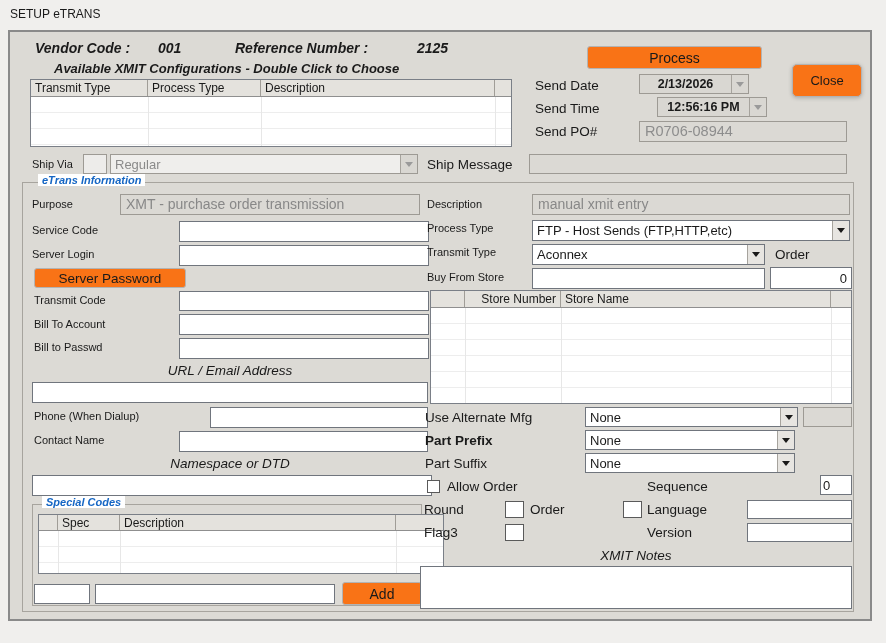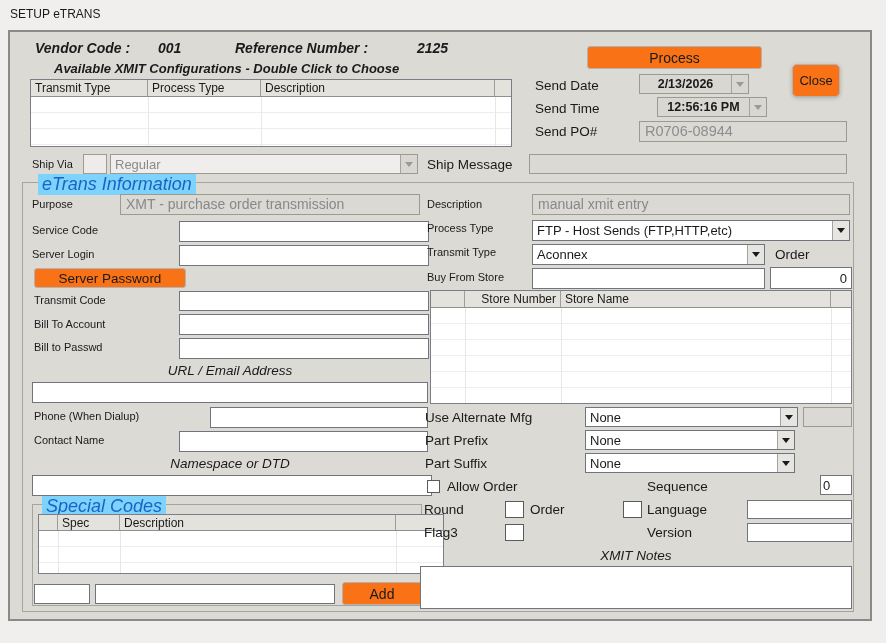--- a/index.html
+++ b/index.html
@@ -58,22 +58,22 @@
   .grid { border:1px solid #7a7f87; background:#fff; }
   .ghead { display:flex; background:#e4e2dd; border-bottom:1px solid #8f8f8f; font-size:12px; }
   .ghead .hc { border-right:1px solid #a09d97; padding:1px 4px; white-space:nowrap; overflow:hidden; }
   .ghead .hc:last-child { border-right:none; }
   .gbody { position:relative; }
   .rowlines { background:repeating-linear-gradient(to bottom, #ffffff 0px, #ffffff 15px, #ededed 15px, #ededed 16px); }
   .vline { position:absolute; top:0; bottom:0; width:1px; background:#e7e7e7; }
 
   .groupbox { border:1px solid #a7a49e; }
   .legend {
-    font-size:18px; font-weight:normal; font-style:italic; color:#1566c4;
-    background:#7dd3fc; padding:0 4px; white-space:nowrap;
+    font-size:11px; font-weight:bold; font-style:italic; color:#1566c4;
+    background:#ffffff; padding:0 4px; white-space:nowrap;
   }
   .chk { width:13px; height:13px; background:#fff; border:1px solid #5a5a5a; }
   .smallbox { width:19px; height:17px; background:#fff; border:1px solid #5a5a5a; font-family:inherit; font-size:12px; padding:0 2px; outline:none; }
   textarea.notes { resize:none; background:#fff; border:1px solid #70757d; font-family:inherit; font-size:13px; padding:2px 4px; outline:none; }
 </style>
 </head>
 <body>
 
 <div class="abs window-title">SETUP eTRANS</div>
 
@@ -93,21 +93,21 @@
       <div class="hc" style="flex:1;"></div>
     </div>
     <div class="gbody rowlines" style="height:49px;">
       <div class="vline" style="left:117px;"></div>
       <div class="vline" style="left:230px;"></div>
       <div class="vline" style="left:464px;"></div>
     </div>
   </div>
 
   <div class="abs btn" style="left:577px; top:14px; width:175px; height:23px;">Process</div>
-  <div class="abs btn btn-close" style="left:782px; top:32px; width:48px; height:33px;">Close</div>
+  <div class="abs btn btn-close" style="left:782px; top:32px; width:70px; height:33px;">Close</div>
 
   <div class="abs label label-lg" style="left:525px; top:46px;">Send Date</div>
   <div class="abs combo gray boldval" style="left:629px; top:42px; width:110px; height:20px;">
     <div class="val">2/13/2026</div>
     <div class="dd">
         <span class="tri"></span>
       </div>
   </div>
   <div class="abs label label-lg" style="left:525px; top:69px;">Send Time</div>
   <div class="abs combo gray boldval" style="left:629px; top:65px; width:110px; height:20px;margin-left:18px;">
@@ -226,21 +226,21 @@
 
   <div class="abs label label-lg" style="left:415px; top:378px;">Use Alternate Mfg</div>
   <div class="abs combo" style="left:575px; top:375px; width:213px; height:20px;">
     <div class="val">None</div>
     <div class="dd">
         <span class="tri"></span>
       </div>
   </div>
   <div class="abs disabled-field" style="left:793px; top:375px; width:49px; height:20px;"></div>
 
-  <div class="abs label label-lg" style="left:415px; top:401px;">Part Prefix</div>
+  <div class="abs label label-lg" style="left:415px; top:401px;font-weight:bold;">Part Prefix</div>
   <div class="abs combo" style="left:575px; top:398px; width:210px; height:20px;">
     <div class="val">None</div>
     <div class="dd">
         <span class="tri"></span>
       </div>
   </div>
 
   <div class="abs label label-lg" style="left:415px; top:424px;">Part Suffix</div>
   <div class="abs combo" style="left:575px; top:421px; width:210px; height:20px;">
     <div class="val">None</div>

